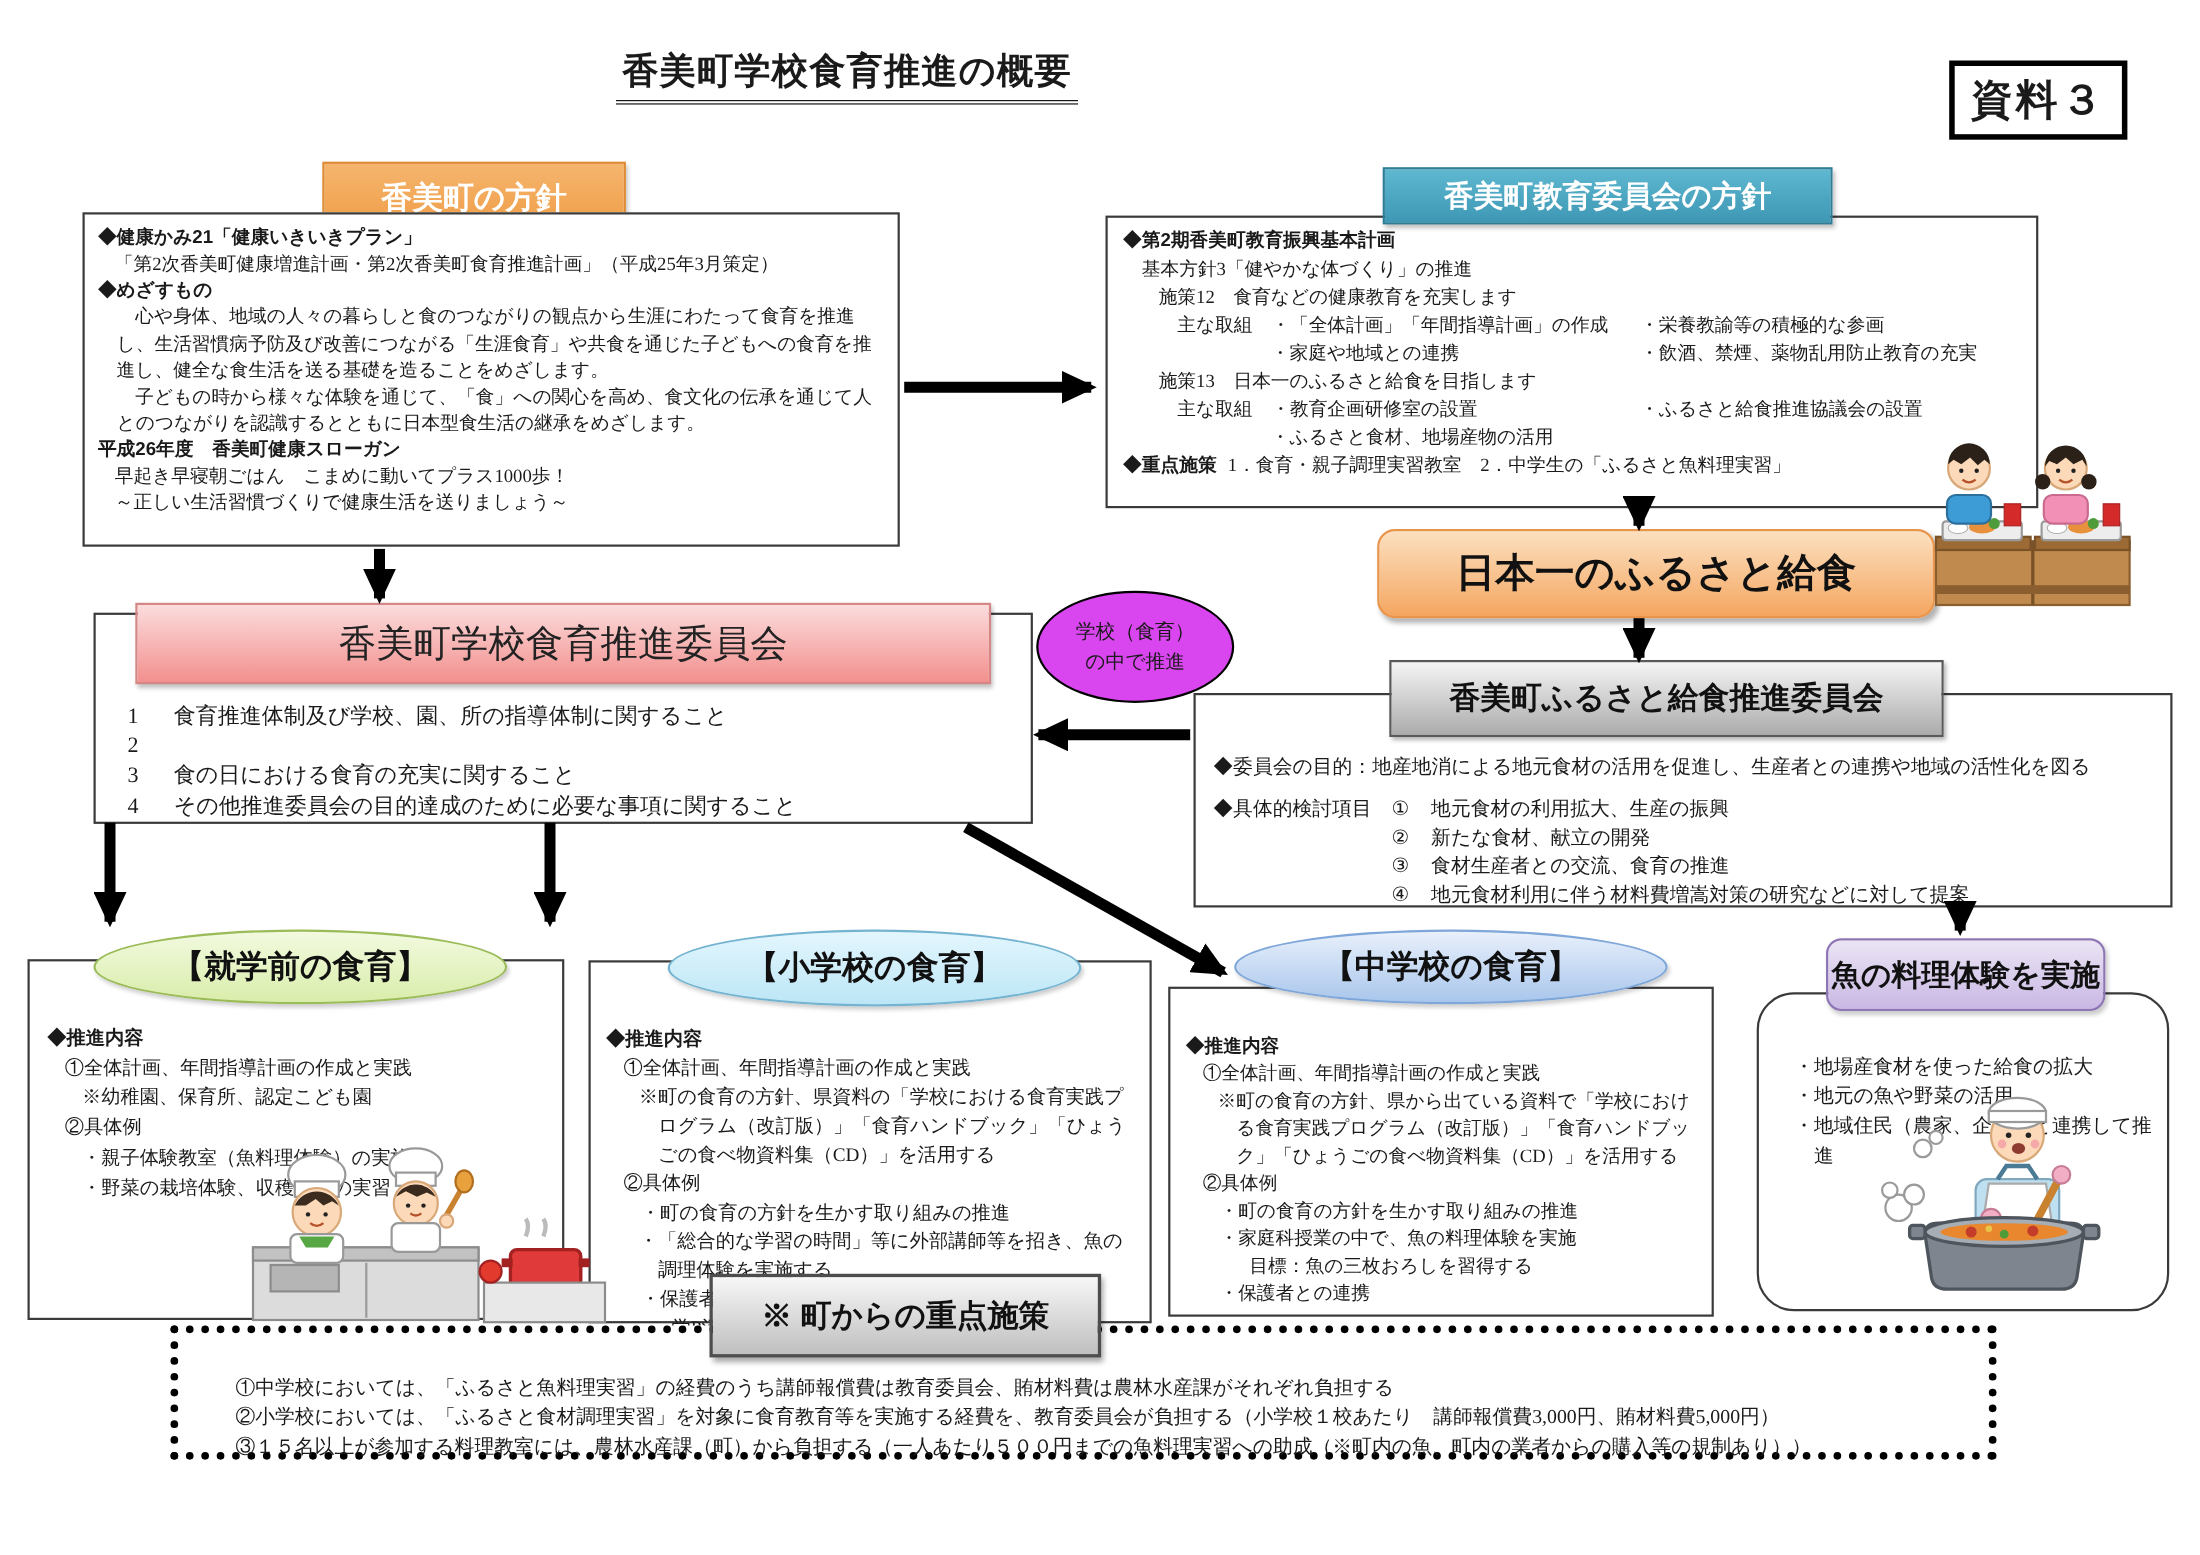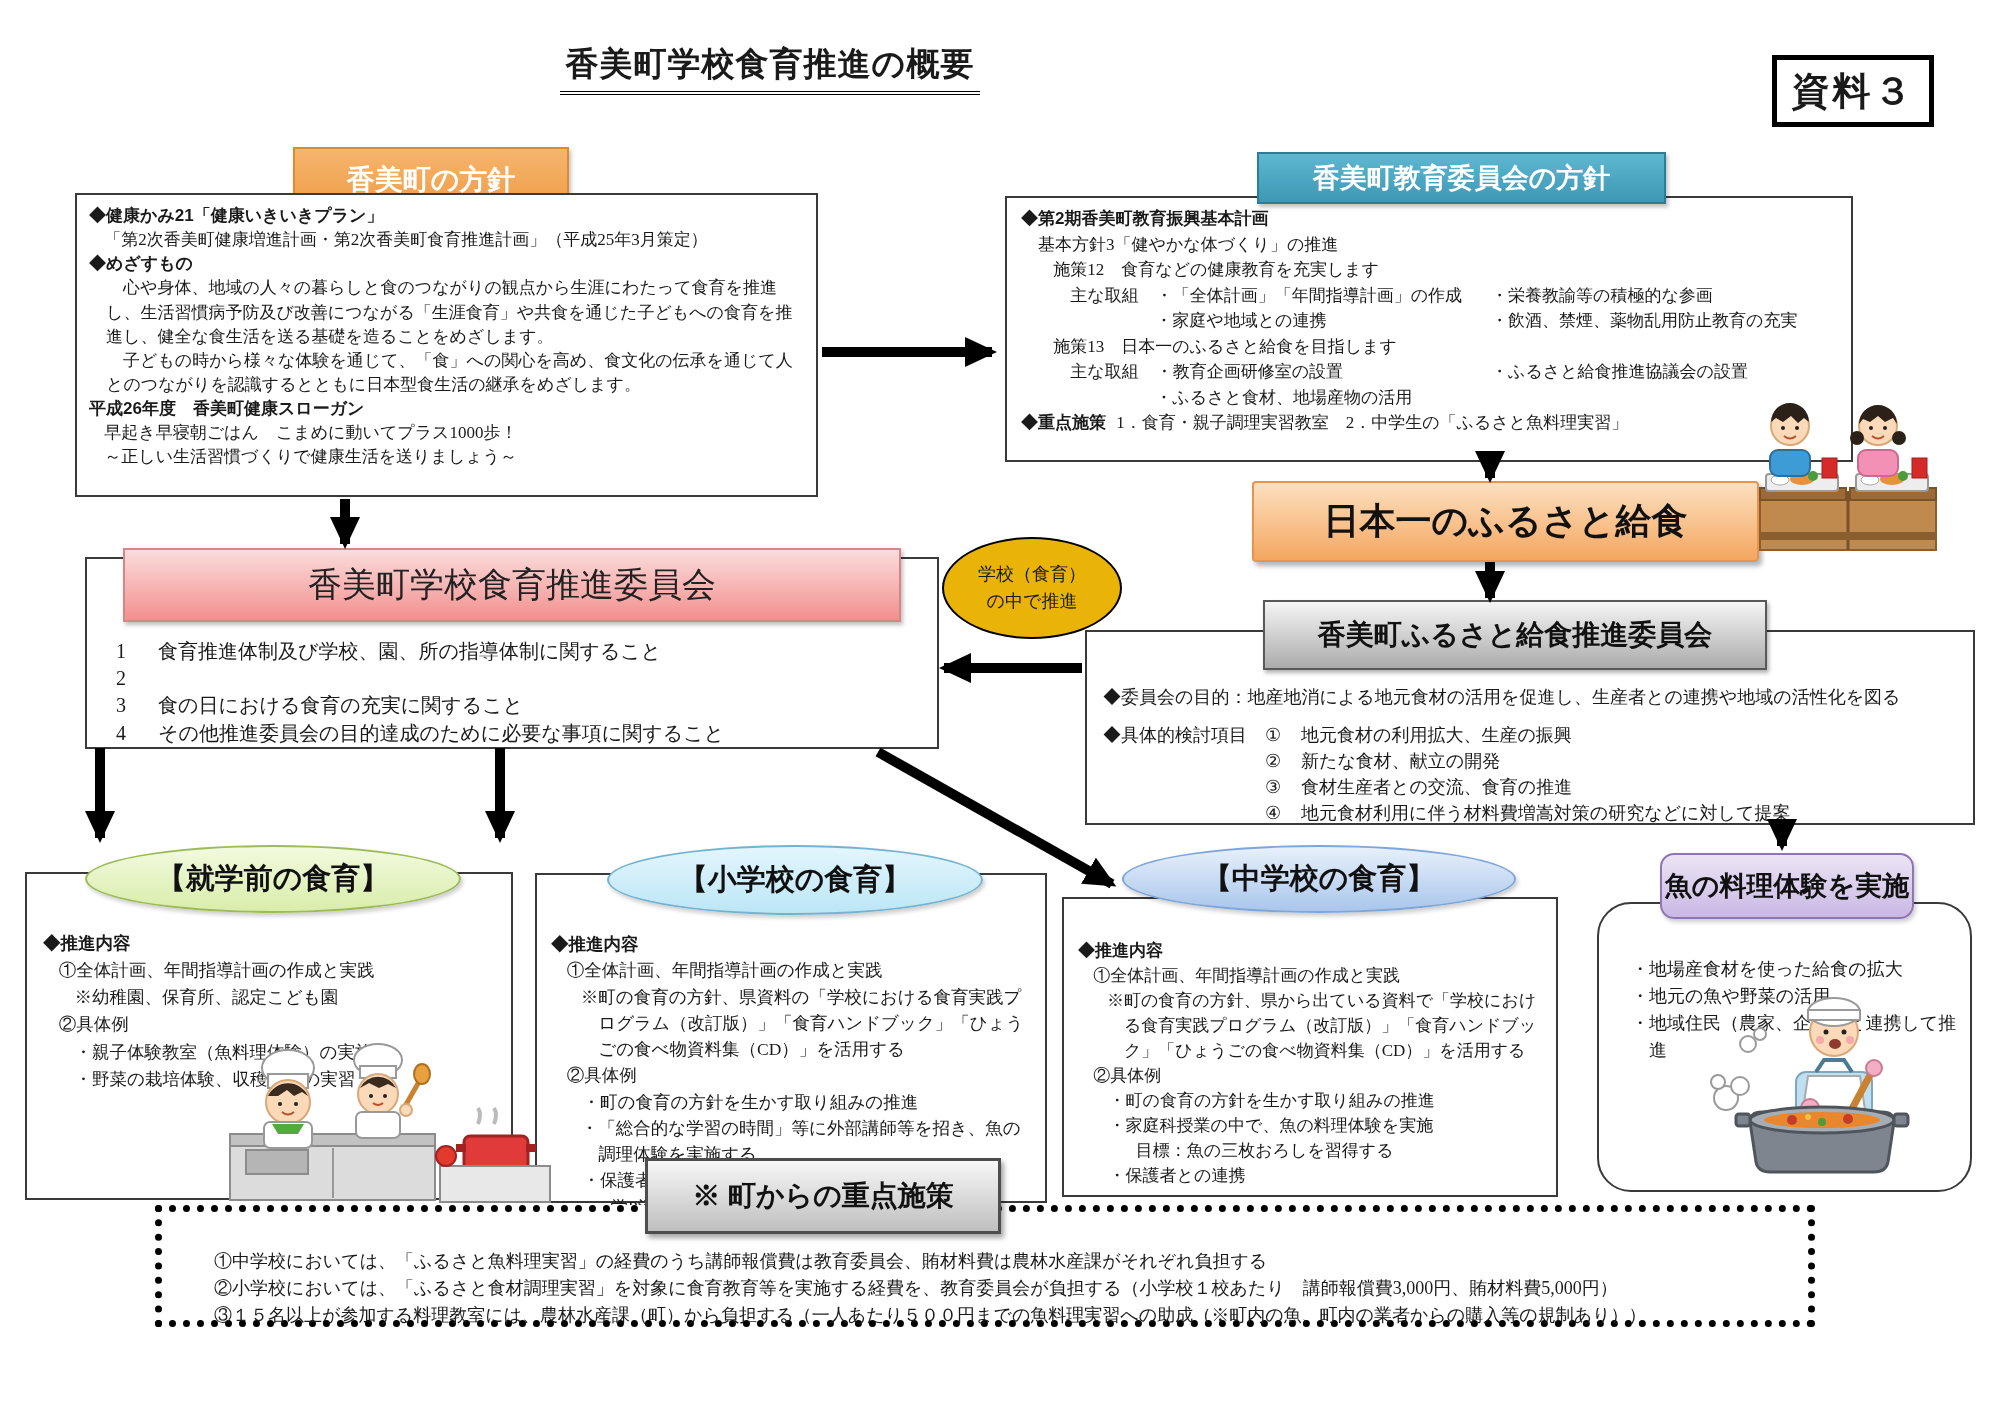--- a/index.html
+++ b/index.html
@@ -53,25 +53,25 @@
   #committee-tab{left:123px;top:548px;width:774px;height:70px;z-index:3;
     display:flex;align-items:center;justify-content:center;
     font-family:"Liberation Sans",sans-serif;font-size:34px;color:#222;
     background:linear-gradient(#FBDCDC,#F2908E);border:2px solid #D48786;
     box-shadow:2px 3px 4px rgba(0,0,0,.25);}
   #committee-list{left:110px;top:638px;width:800px;z-index:4;font-size:20px;line-height:1.36;}
   .citem{display:flex;}
   .cnum{flex:0 0 2.1em;padding-left:.3em;}
   
   #note-oval{left:942px;top:537px;width:176px;height:98px;border:2px solid #000;border-radius:50%;
-    background:#eab308;z-index:2;display:flex;flex-direction:column;align-items:center;justify-content:center;
+    background:#d946ef;z-index:2;display:flex;flex-direction:column;align-items:center;justify-content:center;
     font-size:18px;line-height:1.5;}
   
   #banner{left:1252px;top:481px;width:503px;height:77px;z-index:2;
-    background:linear-gradient(#FCE0C0,#F4A660);border:2px solid #E8944A;border-radius:4px;
+    background:linear-gradient(#FCE0C0,#F4A660);border:2px solid #E8944A;border-radius:16px;
     display:flex;align-items:center;justify-content:center;
     font-family:"Liberation Sans",sans-serif;font-size:36px;font-weight:700;color:#111;
     box-shadow:3px 4px 5px rgba(0,0,0,.3);}
   
   #kyushoku-box{left:1085px;top:630px;width:890px;height:195px;padding:52px 14px 0 16px;box-sizing:border-box;font-size:18px;line-height:1.45;}
   #kyushoku-tab{left:1263px;top:600px;width:500px;height:66px;z-index:3;
     display:flex;align-items:center;justify-content:center;
     font-family:"Liberation Sans",sans-serif;font-size:28px;font-weight:700;color:#111;
     background:linear-gradient(#F5F5F5,#ABABAB);border:2px solid #595959;
     box-shadow:2px 3px 4px rgba(0,0,0,.3);}

